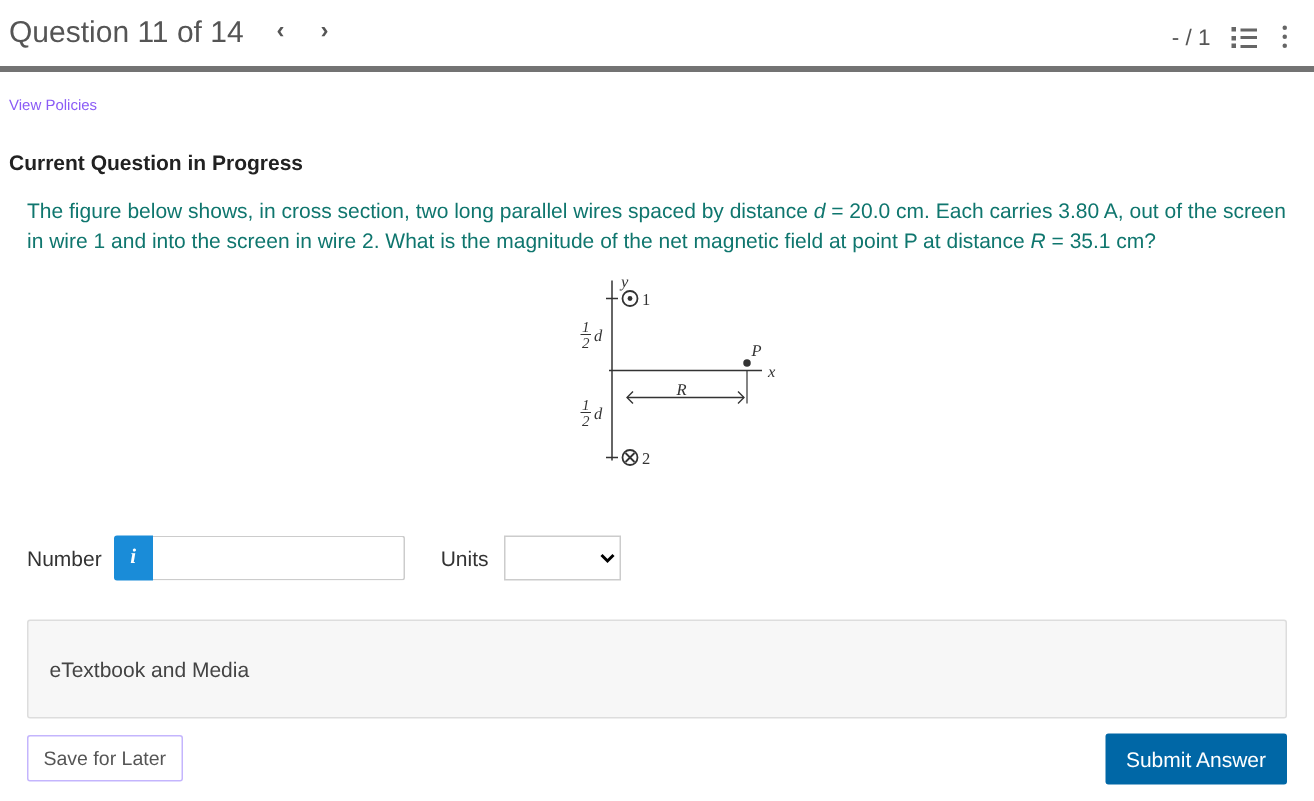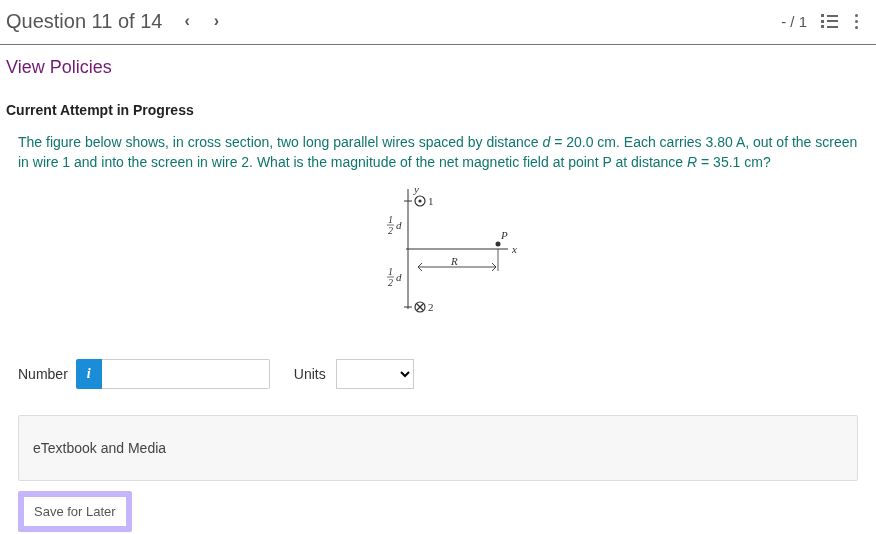--- a/index.html
+++ b/index.html
@@ -5,23 +5,23 @@
   * { box-sizing: border-box; margin: 0; padding: 0; }
   body {
     font-family: "Helvetica Neue", Helvetica, Arial, sans-serif;
     font-size: 14px;
     color: #333;
     background: #fff;
     width: 876px;
   }
   .header {
     display: flex;
-    align-items: center;
+    align-items: flex-end;
     padding: 8px 12px 10px 6px;
-    border-bottom: 1px solid #737373;
+    border-bottom: 4px solid #737373;
   }
   .q-title {
     font-size: 20px;
     color: #555;
     font-weight: 400;
   }
   .nav-arrow {
     font-size: 16px;
     color: #555;
     padding: 4px 8px;
@@ -34,21 +34,21 @@
   .score { color: #555; font-size: 15px; margin-right: 14px; }
   .list-icon { width: 18px; height: 18px; cursor: pointer; margin-right: 10px; display:flex; flex-direction:column; justify-content:space-between; padding:2px 0;}
   .list-icon-row { display:flex; align-items:center; gap:3px; }
   .list-icon-dot { width:3px; height:3px; background:#666; }
   .list-icon-line { width:11px; height:2px; background:#666; }
   .more-icon { display:flex; flex-direction:column; gap:3px; cursor:pointer; padding:2px 6px;}
   .more-icon span { width:3px; height:3px; border-radius:50%; background:#666; }
   .policies {
     padding: 12px 6px 6px 6px;
   }
-  .policies a { color: #701a75; text-decoration: none; font-size: 18px; }
+  .policies a { color: #8b5cf6; text-decoration: none; font-size: 10px; }
   .attempt-header {
     font-weight: bold;
     font-size: 14px;
     color: #222;
     padding: 18px 6px 14px 6px;
   }
   .content {
     padding: 0 18px 0 18px;
   }
   .question-text {
@@ -104,21 +104,21 @@
     cursor: pointer;
     border-radius: 2px;
   }
   .footer {
     display: flex;
     align-items: center;
     padding: 0 18px 10px 18px;
     gap: 12px;
   }
   .save-btn {
-    border: 6px solid #c4b5fd;
+    border: 1px solid #c4b5fd;
     background: #fff;
     color: #555;
     font-size: 13px;
     padding: 7px 10px;
     cursor: pointer;
     border-radius: 2px;
   }
   .footer-spacer { flex: 1; }
   .attempts-text { font-weight: bold; color: #222; font-size: 14px; }
   .submit-btn {
@@ -161,21 +161,21 @@
     <span></span>
       <span></span>
       <span></span>
   </div>
 </div>
 
 <div class="policies">
   <a href="#">View Policies</a>
 </div>
 
-<div class="attempt-header">Current Attempt in Progress</div>
+<div class="attempt-header">Current Question in Progress</div>
 
 <div class="content">
   <p class="question-text">The figure below shows, in cross section, two long parallel wires spaced by distance <i>d</i> = 20.0 cm. Each carries 3.80 A, out of the screen in wire 1 and into the screen in wire 2. What is the magnitude of the net magnetic field at point P at distance <i>R</i> = 35.1 cm?</p>
 
   <svg class="figure" width="200" height="150" viewBox="0 0 200 150">
 
     <line x1="70" y1="10" x2="70" y2="130" stroke="#333" stroke-width="1"></line>
     <text class="axis" x="76" y="14">y</text>
 
     <line x1="68" y1="70" x2="170" y2="70" stroke="#333" stroke-width="1"></line>
@@ -227,13 +227,14 @@
       <option></option>
     </select>
   </div>
 
   <div class="etextbook-bar">eTextbook and Media</div>
 </div>
 
 <div class="footer">
   <button class="save-btn">Save for Later</button>
   <span class="footer-spacer"></span>
+  <button class="submit-btn">Submit Answer</button>
 </div>
 
 </body></html>

